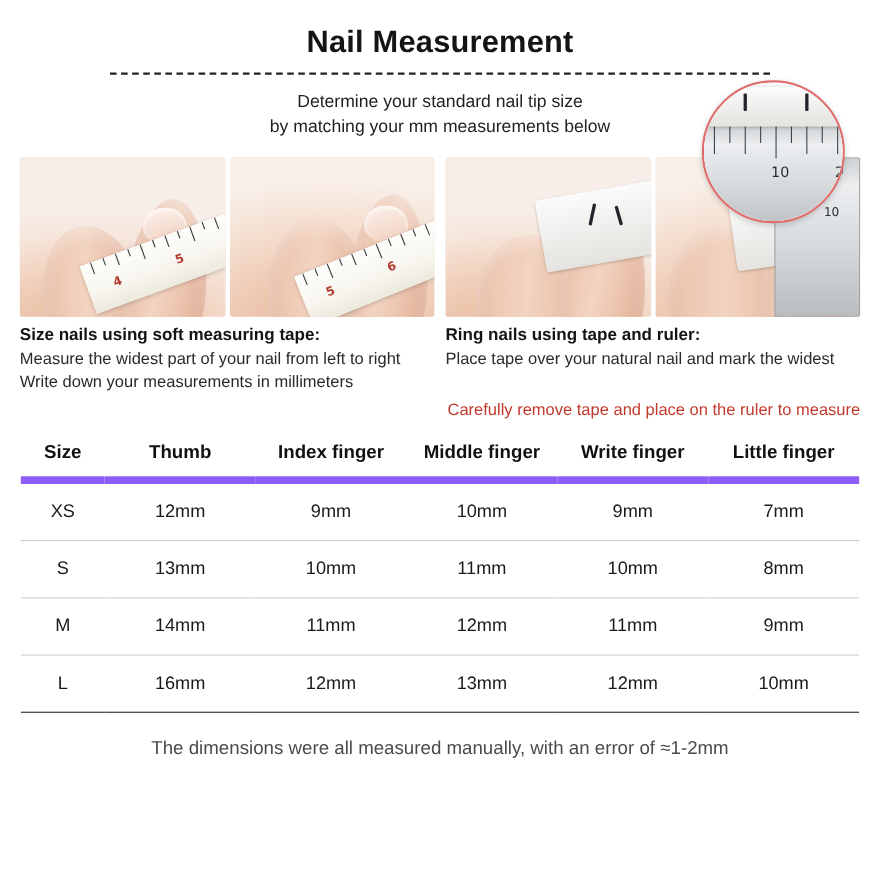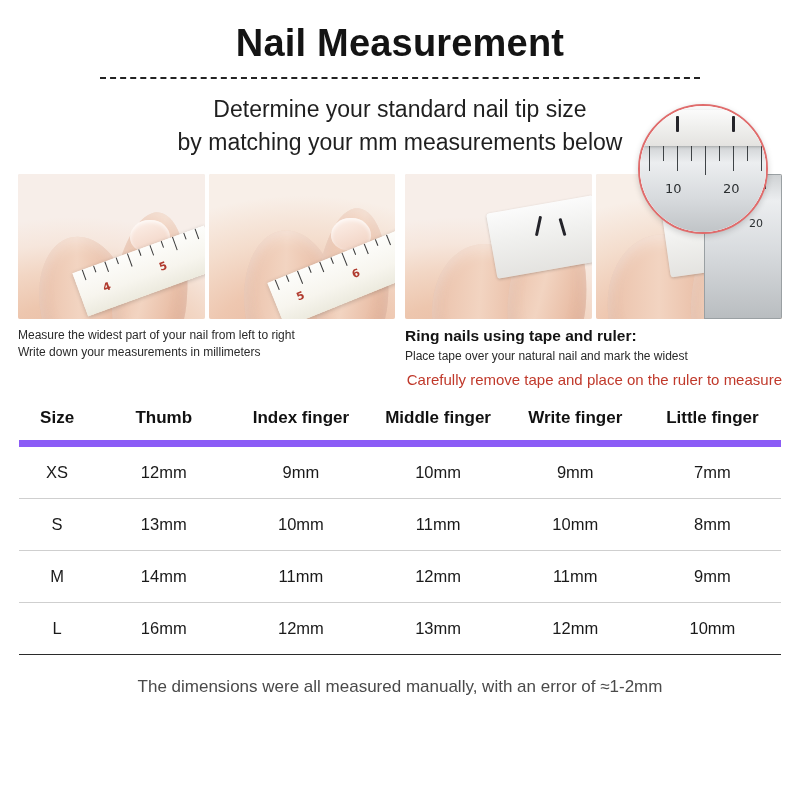--- a/index.html
+++ b/index.html
@@ -14,35 +14,35 @@
   }
   .page {
     width: 800px;
     height: 800px;
     position: relative;
     overflow: hidden;
     background: #fff;
   }
   .title {
     text-align: center;
-    font-size: 38px;
+    font-size: 28px;
     font-weight: bold;
     letter-spacing: 0.2px;
     margin: 22px 0 0 0;
     color: #141414;
   }
   .dashed {
     margin: 12px auto 0 auto;
     width: 600px;
     height: 0;
     border-top: 2px dashed #222;
   }
   .subtitle {
     text-align: center;
-    font-size: 23px;
+    font-size: 16px;
     line-height: 1.42;
     margin-top: 14px;
     color: #1f1f1f;
   }
   .photos {
     margin-top: 16px;
     padding: 0 18px;
     display: flex;
     gap: 10px;
   }
@@ -111,21 +111,21 @@
     font-weight: bold;
     font-family: "DejaVu Sans", sans-serif;
   }
   .steel-ruler {
     position: absolute;
     background: linear-gradient(180deg,#cfd2d4 0%,#eceef0 18%,#d7dadd 55%,#b9bdc0 100%);
     border: 1px solid #9aa0a3;
     overflow: hidden;
   }
   .steel-tick { position: absolute; background: #3f4447; width: 1.2px; }
-  .steel-num { position: absolute; color: #2b2f31; font-size: 11px; font-family: "DejaVu Sans", sans-serif; }
+  .steel-num { position: absolute; color: #2b2f31; font-size: 11px; font-family: "DejaVu Sans", sans-serif; margin-left: 36px; }
   .magnifier {
     position: absolute;
     right: 14px;
     top: -70px;
     width: 130px;
     height: 130px;
     border-radius: 50%;
     border: 2px solid #e06c6c;
     background: #fff;
     overflow: hidden;
@@ -141,21 +141,21 @@
     gap: 10px;
   }
   .cap-col { flex: 1; }
   .cap-head {
     font-size: 15.5px;
     font-weight: bold;
     color: #141414;
     margin-bottom: 3px;
   }
   .cap-body {
-    font-size: 12px;
+    font-size: 15px;
     line-height: 1.35;
     color: #2a2a2a;
   }
   .warn {
     margin-top: 6px;
     padding: 0 18px;
     text-align: right;
     color: #c0392b;
     font-size: 15px;
   }
@@ -301,20 +301,21 @@
         <div class="tape" style="left:4px;top:4px;width:124px;height:36px;border-radius:2px;"></div>
         <div class="tape-mark" style="left:36px;top:10px;width:3px;height:16px;"></div>
         <div class="tape-mark" style="left:92px;top:10px;width:3px;height:16px;"></div>
       </div>
 
     </div>
   </div>
 
   <div class="captions">
     <div class="cap-col">
+      <div class="cap-head">Size nails using soft measuring tape:</div>
       <div class="cap-body">Measure the widest part of your nail from left to right</div>
       <div class="cap-body">Write down your measurements in millimeters</div>
     </div>
     <div class="cap-col">
       <div class="cap-head">Ring nails using tape and ruler:</div>
       <div class="cap-body">Place tape over your natural nail and mark the widest</div>
     </div>
   </div>
 
   <div class="warn">Carefully remove tape and place on the ruler to measure</div>

